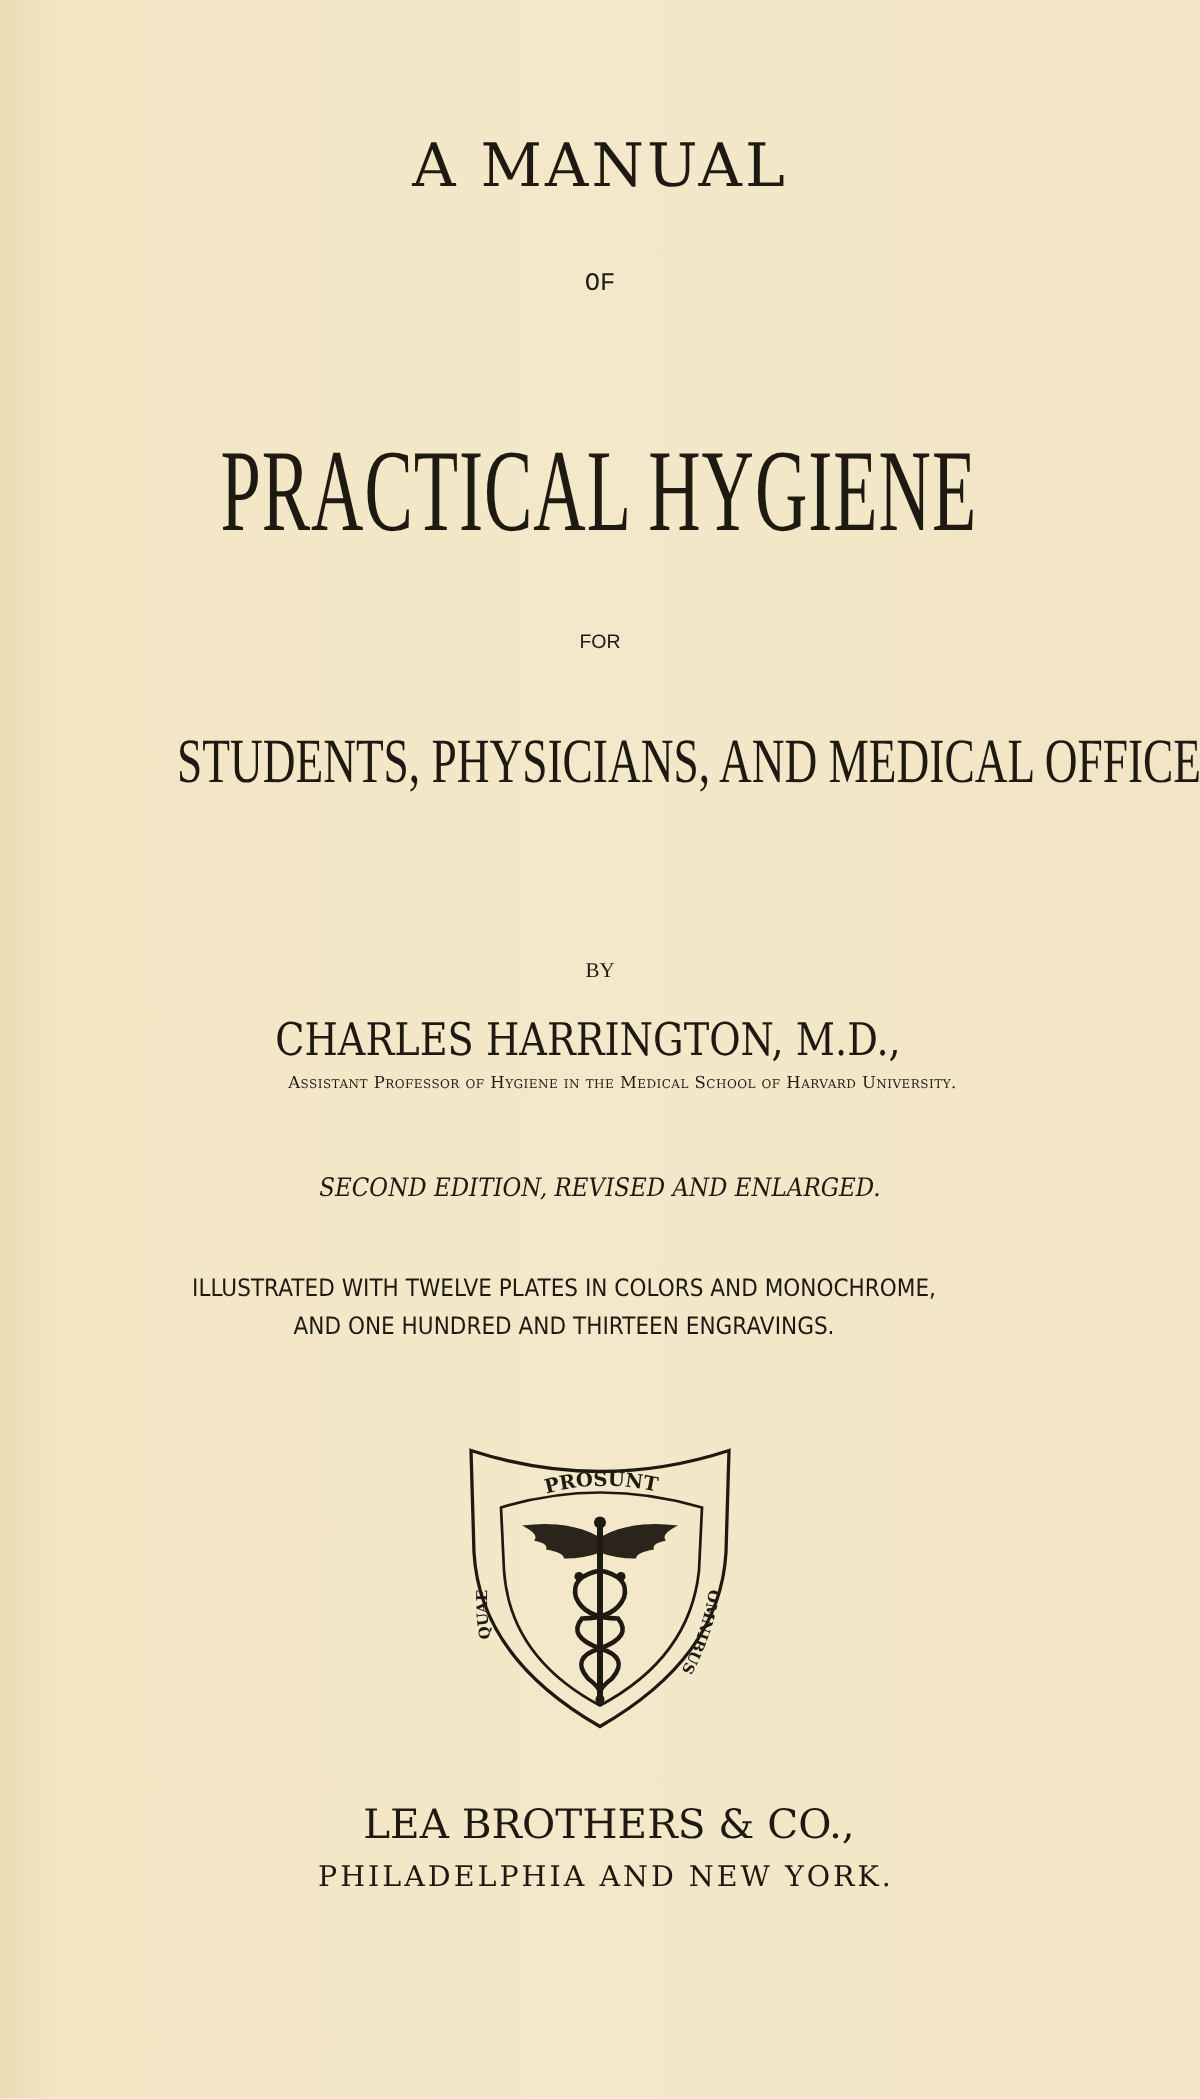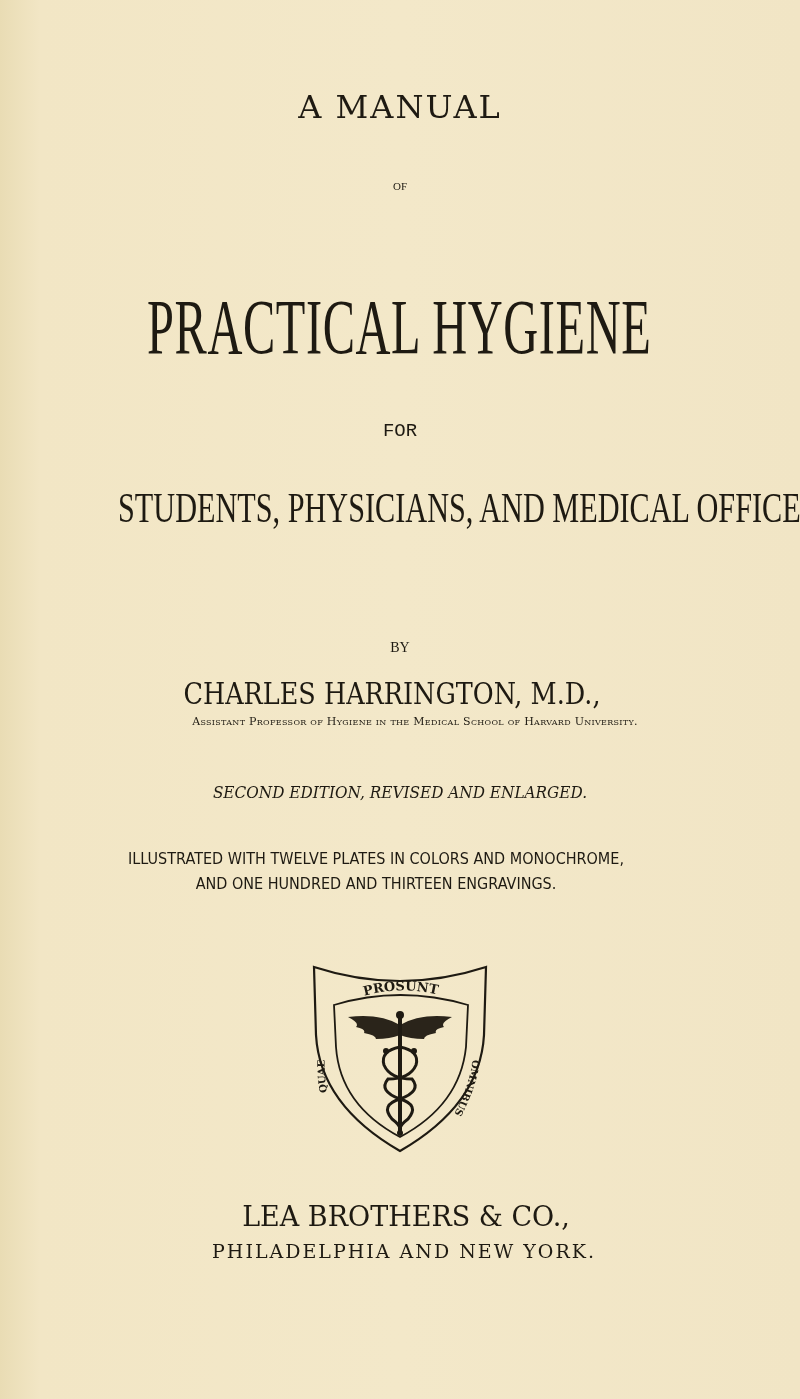--- a/index.html
+++ b/index.html
@@ -6,24 +6,24 @@
   body {
     width: 800px; height: 1399px; overflow: hidden;
     background: linear-gradient(90deg, #e9dcb4 0px, #f2e6c5 40px, #f3e8c9 400px, #f1e5c5 800px);
     color: #1e1a12;
     position: relative;
     font-family: "Liberation Serif", serif;
   }
   .page { position: absolute; left: 0; top: 0; width: 800px; height: 1399px; }
   .line { position: absolute; left: 0; width: 800px; text-align: center; white-space: nowrap; }
 
-  .t-manual { top: 88px; font-size: 32px; letter-spacing: 2px; font-family: "DejaVu Serif", serif; font-weight: normal; }
-  .t-of { top: 180px; font-size: 11px; font-family: Liberation Serif, serif; }
+  .t-manual { top: 88px; font-size: 40px; letter-spacing: 2px; font-family: "DejaVu Serif", serif; font-weight: normal; }
+  .t-of { top: 180px; font-size: 17px; font-family: Liberation Mono, monospace; }
   .t-practical { top: 282px; font-size: 78px; letter-spacing: 1px; font-family: "Liberation Serif", serif; transform: scaleX(0.62); transform-origin: 50% 50%; left: -5px; }
-  .t-for { top: 420px; font-size: 19px; font-family: Liberation Mono, monospace; }
+  .t-for { top: 420px; font-size: 13px; font-family: Liberation Sans, sans-serif; }
   .t-students { top: 484px; font-size: 42px; font-family: "Liberation Serif", serif; transform: scaleX(0.72); transform-origin: 50% 50%; left: 6px; }
   .t-by { top: 640px; font-size: 14px; font-family: Liberation Serif, serif; }
   .t-author { top: 676px; font-size: 30px; font-family: "DejaVu Serif", serif; transform: scaleX(0.85); transform-origin: 50% 50%; left: -8px; }
   .t-position { top: 715px; font-size: 11px; letter-spacing: 0.3px; font-family: "DejaVu Serif", serif; font-variant: small-caps; padding-left: 15px; }
   .t-edition { top: 782px; font-size: 17px; font-style: italic; font-family: "DejaVu Serif", serif; transform: scaleX(0.9); transform-origin: 50% 50%; }
   .t-ill1 { top: 849px; font-size: 16px; font-family: "DejaVu Sans", sans-serif; transform: scaleX(0.9); transform-origin: 50% 50%; left: -24px; }
   .t-ill2 { top: 874px; font-size: 16px; font-family: "DejaVu Sans", sans-serif; transform: scaleX(0.9); transform-origin: 50% 50%; left: -24px; }
 
   .emblem { position: absolute; left: 300px; top: 955px; width: 200px; height: 200px; }
 

